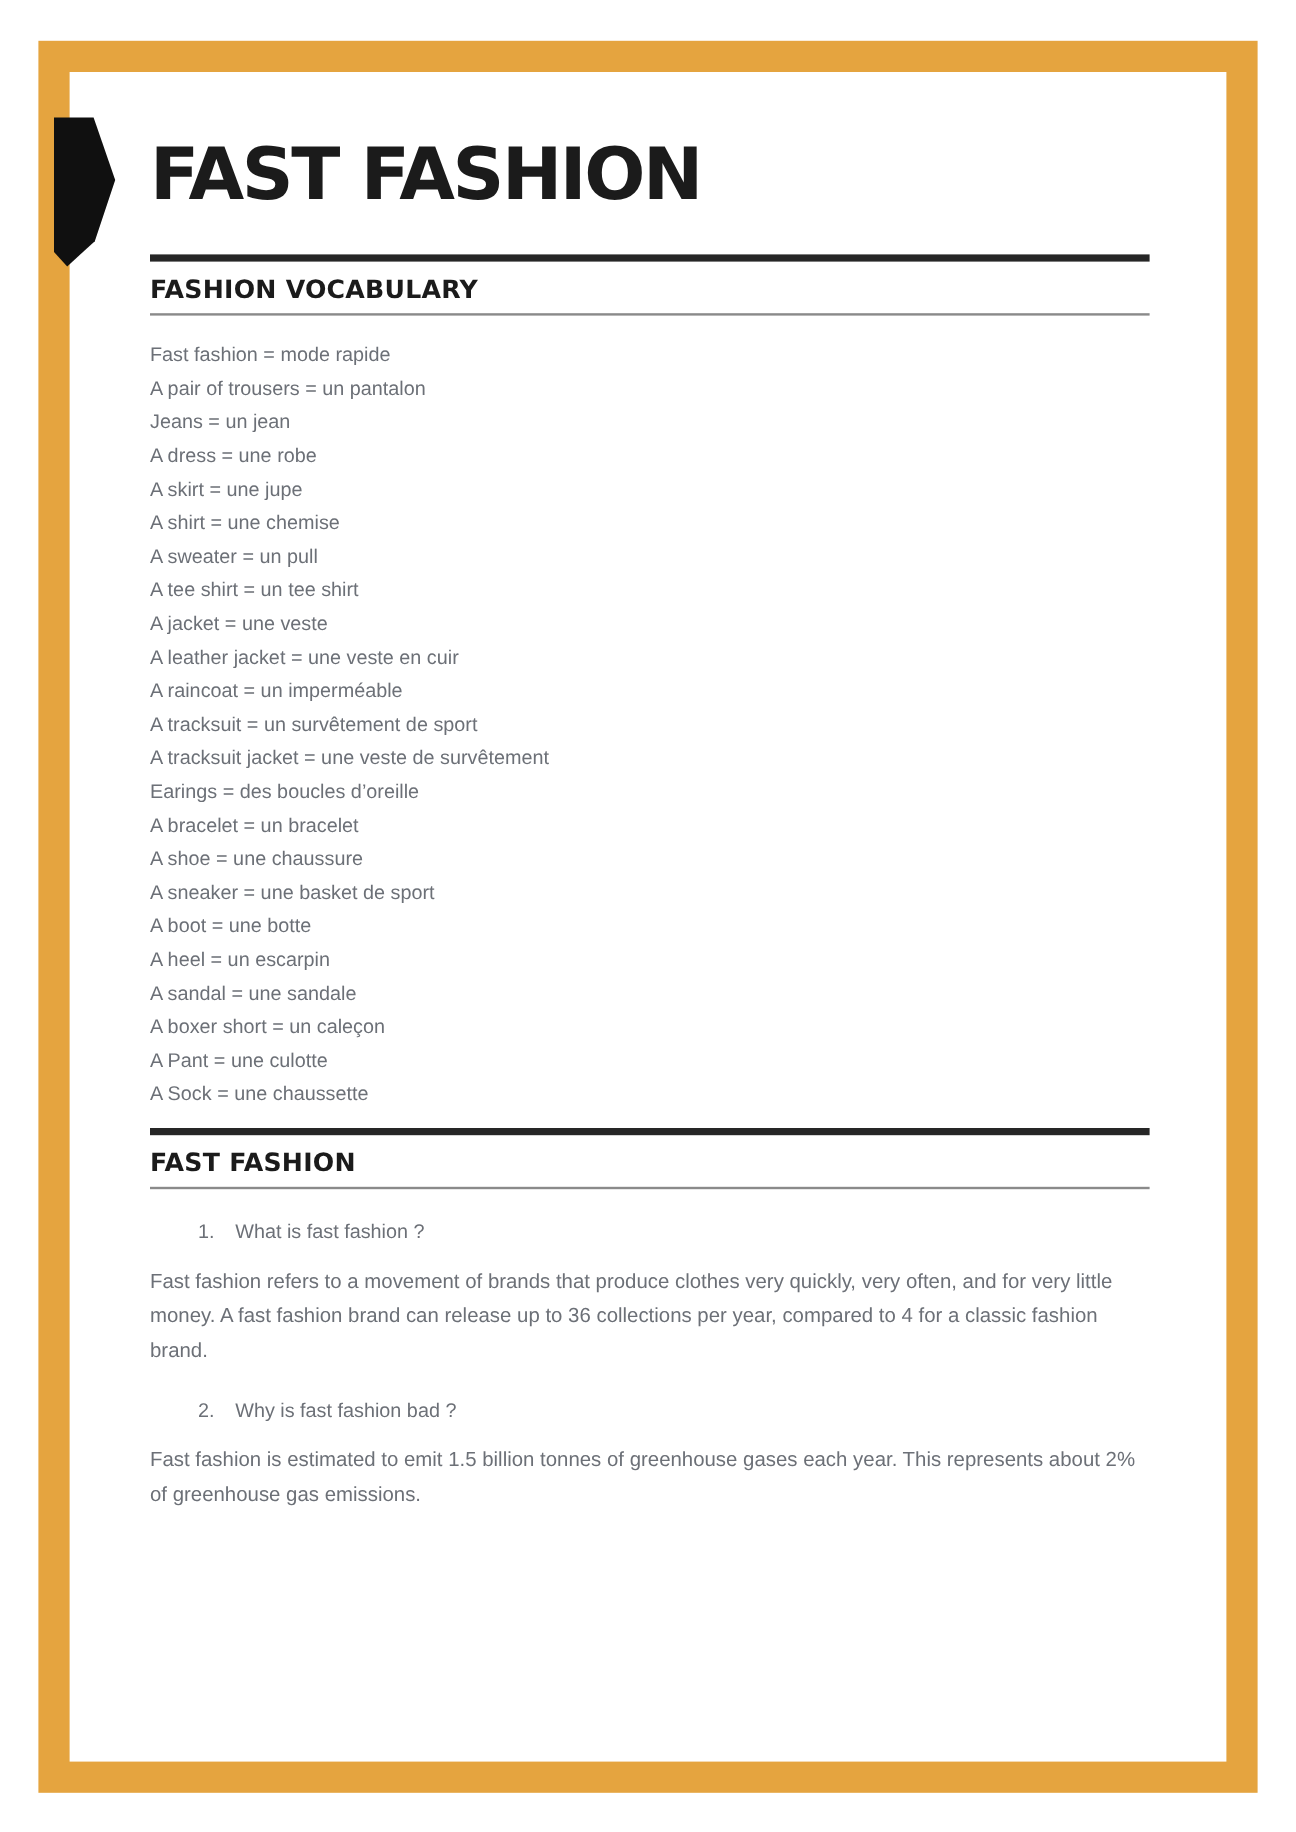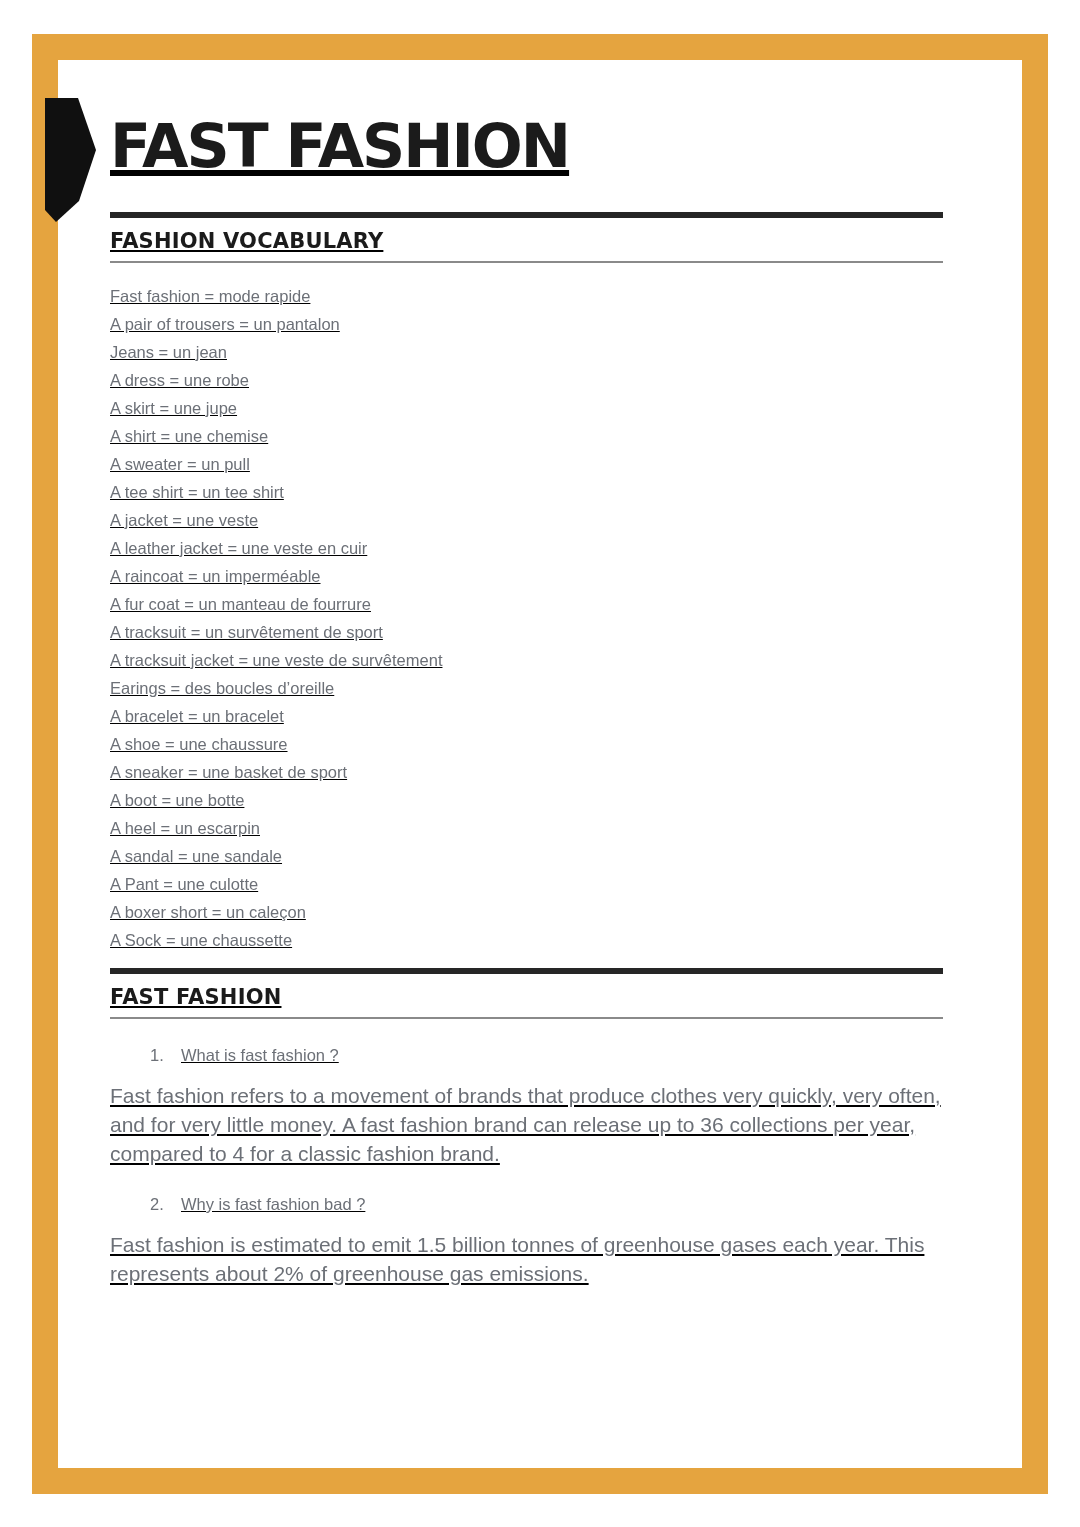--- a/index.html
+++ b/index.html
@@ -13,23 +13,22 @@
   .frame {
     position:absolute; left:32px; top:34px;
     width:1016px; height:1460px;
     border:26px solid var(--accent, #E5A43F);
     box-sizing:border-box;
   }
   .bookmark {
     position:absolute; left:40px; top:95px;
   }
   .content {
-    position:absolute; left:110px; top:0;
+    position:absolute; left:125px; top:0;
     width:833px;
-    text-decoration:underline;
   }
   h1.title {
     font-family:"DejaVu Sans", sans-serif;
     font-weight:bold;
     font-size:60px;
     letter-spacing:-2px;
     line-height:76px;
     color:var(--heading, #1B1B1B);
     margin:108px 0 0 0;
   }
@@ -61,21 +60,21 @@
   }
   .question {
     margin:22px 0 0 40px;
     font-size:16.5px;
     line-height:28px;
     color:var(--body_text, #6C7077);
   }
   .q-num { display:inline-block; min-width:31px; }
   .answer {
     margin:12px 0 0 0;
-    font-size:21px;
+    font-size:17px;
     line-height:29px;
     color:var(--body_text, #6C7077);
   }
 </style>
 </head>
 <body>
 
 <div class="page">
   <div class="frame"></div>
 
@@ -95,32 +94,31 @@
         <div class="vocab-item">A pair of trousers = un pantalon</div>
         <div class="vocab-item">Jeans = un jean</div>
         <div class="vocab-item">A dress = une robe</div>
         <div class="vocab-item">A skirt = une jupe</div>
         <div class="vocab-item">A shirt = une chemise</div>
         <div class="vocab-item">A sweater = un pull</div>
         <div class="vocab-item">A tee shirt = un tee shirt</div>
         <div class="vocab-item">A jacket = une veste</div>
         <div class="vocab-item">A leather jacket = une veste en cuir</div>
         <div class="vocab-item">A raincoat = un imperméable</div>
-        <div class="vocab-item">A fur coat = un manteau de fourrure</div>
         <div class="vocab-item">A tracksuit = un survêtement de sport</div>
         <div class="vocab-item">A tracksuit jacket = une veste de survêtement</div>
         <div class="vocab-item">Earings = des boucles d’oreille</div>
         <div class="vocab-item">A bracelet = un bracelet</div>
         <div class="vocab-item">A shoe = une chaussure</div>
         <div class="vocab-item">A sneaker = une basket de sport</div>
         <div class="vocab-item">A boot = une botte</div>
         <div class="vocab-item">A heel = un escarpin</div>
         <div class="vocab-item">A sandal = une sandale</div>
+        <div class="vocab-item">A boxer short = un caleçon</div>
         <div class="vocab-item">A Pant = une culotte</div>
-        <div class="vocab-item">A boxer short = un caleçon</div>
         <div class="vocab-item">A Sock = une chaussette</div>
       </div>
 
     <div class="rule-thick second"></div>
     <h2 class="section-heading">FAST FASHION</h2>
     <div class="rule-thin"></div>
 
     <div id="questions">
         <div class="question"><span class="q-num">1.</span><span class="q-text">What is fast fashion ?</span></div>
         <p class="answer">Fast fashion refers to a movement of brands that produce clothes very quickly, very often, and for very little money. A fast fashion brand can release up to 36 collections per year, compared to 4 for a classic fashion brand.</p>

